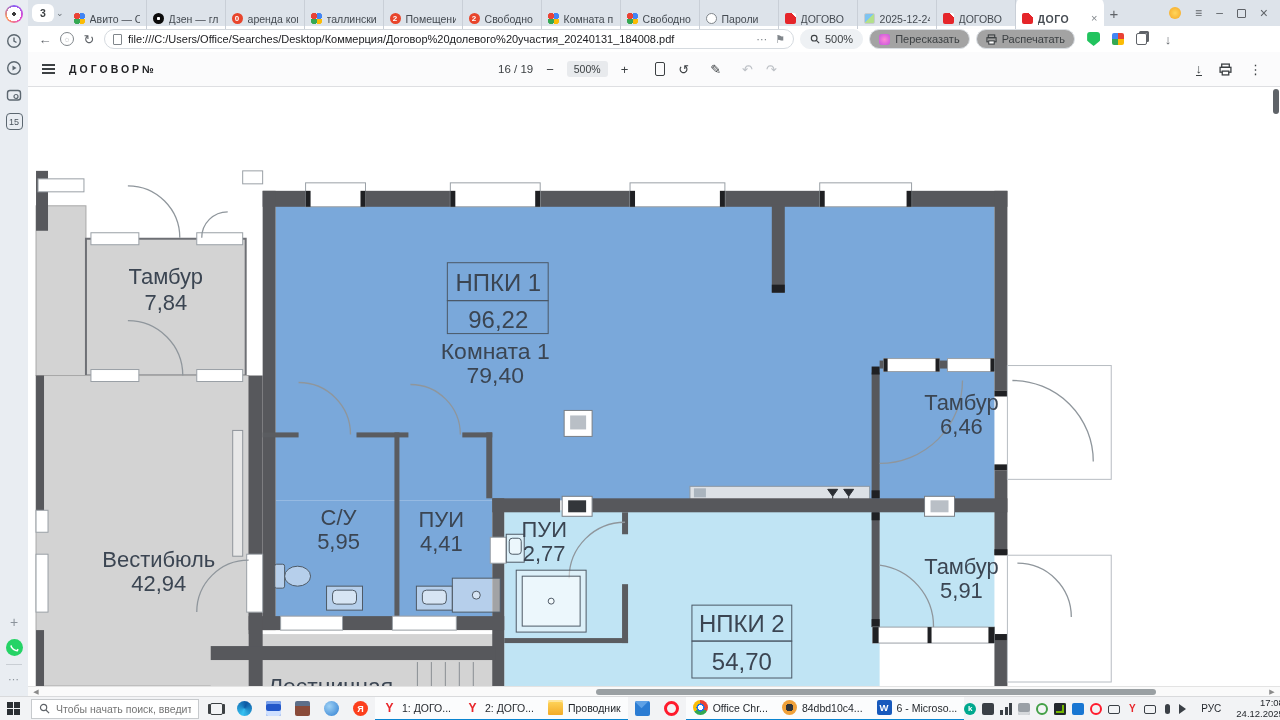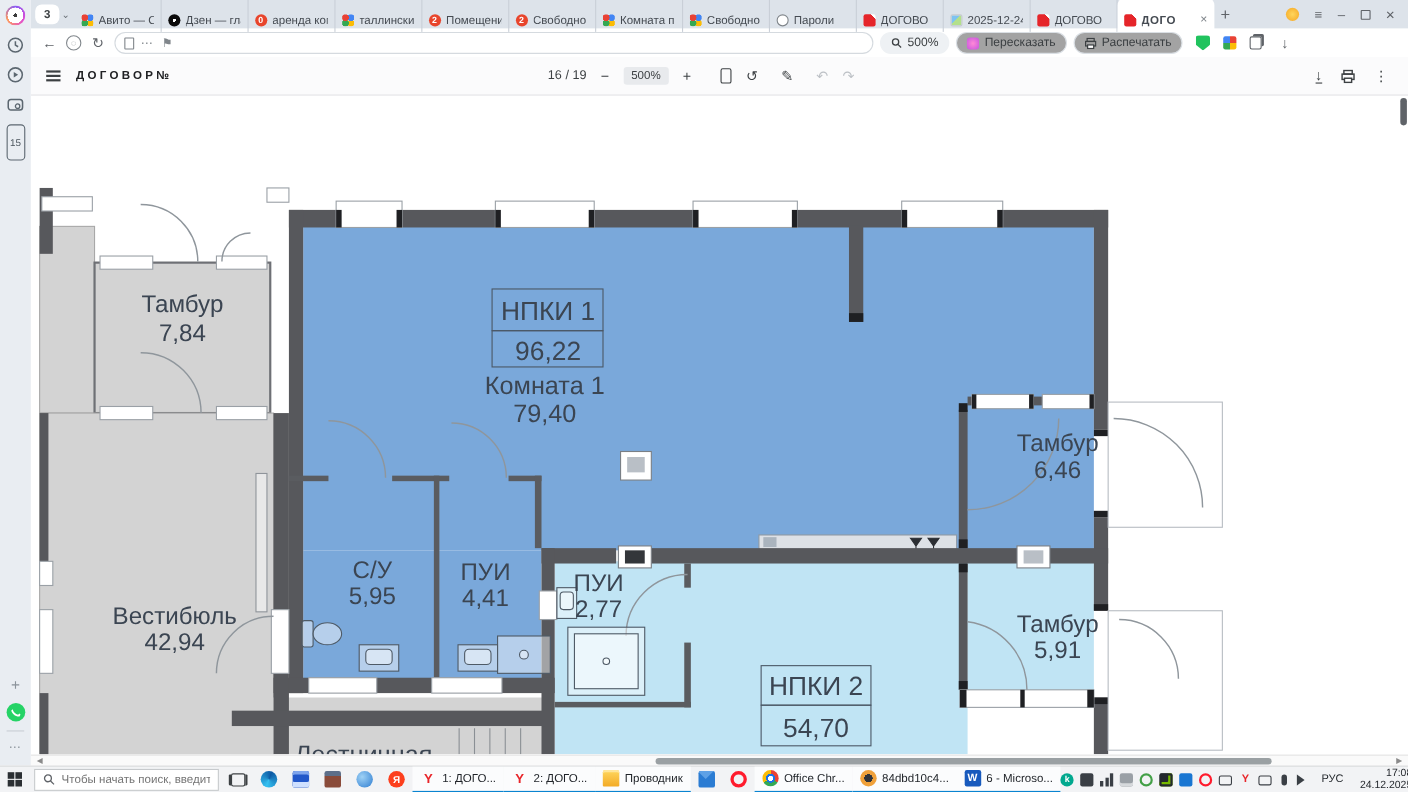--- a/index.html
+++ b/index.html
@@ -6,21 +6,21 @@
   body{font-family:"Liberation Sans",sans-serif;background:#fff}
   .screen{position:relative;width:1280px;height:720px;overflow:hidden;background:#fff;font-family:"Liberation Sans",sans-serif}
 
   
   .sidebar{position:absolute;left:0;top:0;width:28px;height:696px;background:#e9edf2;display:flex;flex-direction:column;align-items:center;padding:5px 0 10px;gap:9px;z-index:5}
   .sb-ic{width:18px;height:18px;display:flex;align-items:center;justify-content:center;color:#5c6770;flex:0 0 auto}
   .alice{width:18px;height:18px;border-radius:50%;background:
     radial-gradient(circle at 50% 50%,#3a3a3a 0 14%,transparent 15%),
     radial-gradient(circle,#fff 0 56%,transparent 57%),
     conic-gradient(#8a5cf5,#e14bd2,#ff9d5c,#8a5cf5)}
-  .cal{width:17px;height:33px;border:1.4px solid #5c6770;border-radius:4px;font-size:9px;font-weight:normal;color:#4a545c;display:flex;align-items:center;justify-content:center}
+  .cal{width:17px;height:17px;border:1.4px solid #5c6770;border-radius:4px;font-size:9px;font-weight:normal;color:#4a545c;display:flex;align-items:center;justify-content:center}
   .sb-bottom{margin-top:auto;display:flex;flex-direction:column;align-items:center;gap:8px}
   .wa{width:17px;height:17px;border-radius:50%;background:#25d366;display:flex;align-items:center;justify-content:center}
   .sb-div{width:16px;height:1px;background:#c9ced4}
   .sb-dots{color:#8b939b;font-size:11px;letter-spacing:1px}
 
   
   .chrome{position:absolute;left:28px;top:0;width:1252px}
 
   
   .tabbar{height:26px;background:#dde3ea;display:flex;align-items:center;padding-left:4px}
@@ -239,20 +239,21 @@
         <span class="wc" style="font-size:14px">×</span>
       </div>
     </div>
 
     <div class="addressbar">
       <span class="ab-ic">←</span>
       <span class="ab-badge">◌</span>
       <span class="ab-ic">↻</span>
       <div class="urlbox">
         <span class="doc-ic"></span>
+        <input readonly="" value="file:///C:/Users/Office/Searches/Desktop/Коммерция/Договор%20долевого%20участия_20240131_184008.pdf" style="">
         <span class="url-tail">
             <span>⋯</span>
             <span>⚑</span>
           </span>
       </div>
       <span class="pill gray">
         <svg width="10" height="10" viewBox="0 0 12 12">
             <circle cx="5" cy="5" r="3.4" fill="none" stroke="#3c4043" stroke-width="1.4"></circle>
             <path d="M7.6 7.6L11 11" stroke="#3c4043" stroke-width="1.4"></path>
           </svg>

